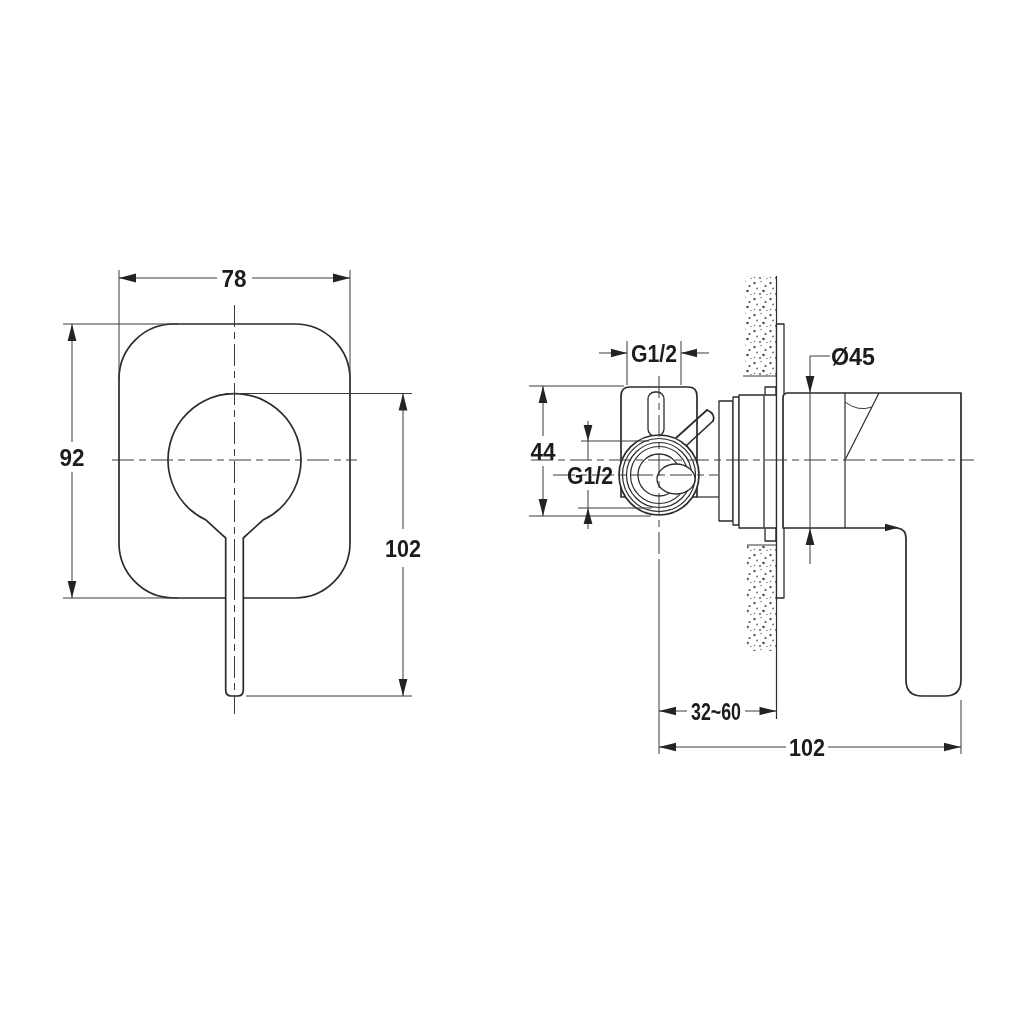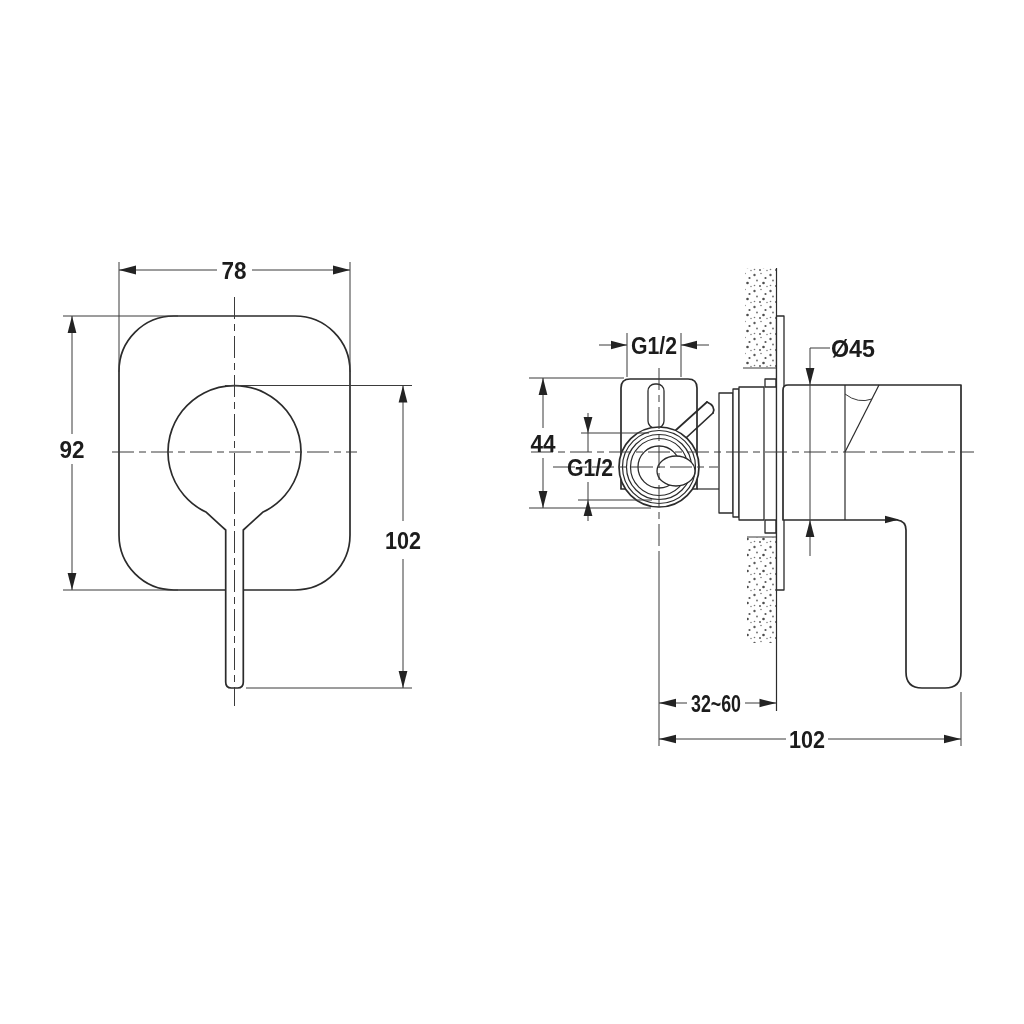--- a/index.html
+++ b/index.html
@@ -1,16 +1,16 @@
 <!DOCTYPE html>
 <html><head>
 <meta charset="utf-8">
 <style>
   html,body{margin:0;padding:0;background:#ffffff;}
-  .canvas{position:relative;width:1024px;height:767px;background:#ffffff;overflow:hidden;}
+  .canvas{position:relative;width:1024px;height:767px;background:#ffffff;overflow:hidden;margin-top:8px;}
   svg{position:absolute;inset:0;}
   .shape{fill:#ffffff;stroke:#2b2b2b;stroke-width:1.7;stroke-linejoin:round;}
   .shapeThin{fill:#ffffff;stroke:#2b2b2b;stroke-width:1.3;stroke-linejoin:round;}
   .ln{fill:none;stroke:#2b2b2b;stroke-width:1.7;stroke-linecap:round;}
   .lnThin{fill:none;stroke:#2b2b2b;stroke-width:1.2;}
   .ring{fill:none;stroke:#2b2b2b;stroke-width:1.2;}
   .thin{fill:none;stroke:#3b3b3b;stroke-width:1;}
   .cl{fill:none;stroke:#3b3b3b;stroke-width:1;stroke-dasharray:22 5 7 5;}
   .arr{fill:#232323;stroke:none;}
   text.dim{font-family:"Liberation Sans","DejaVu Sans",sans-serif;font-weight:bold;

